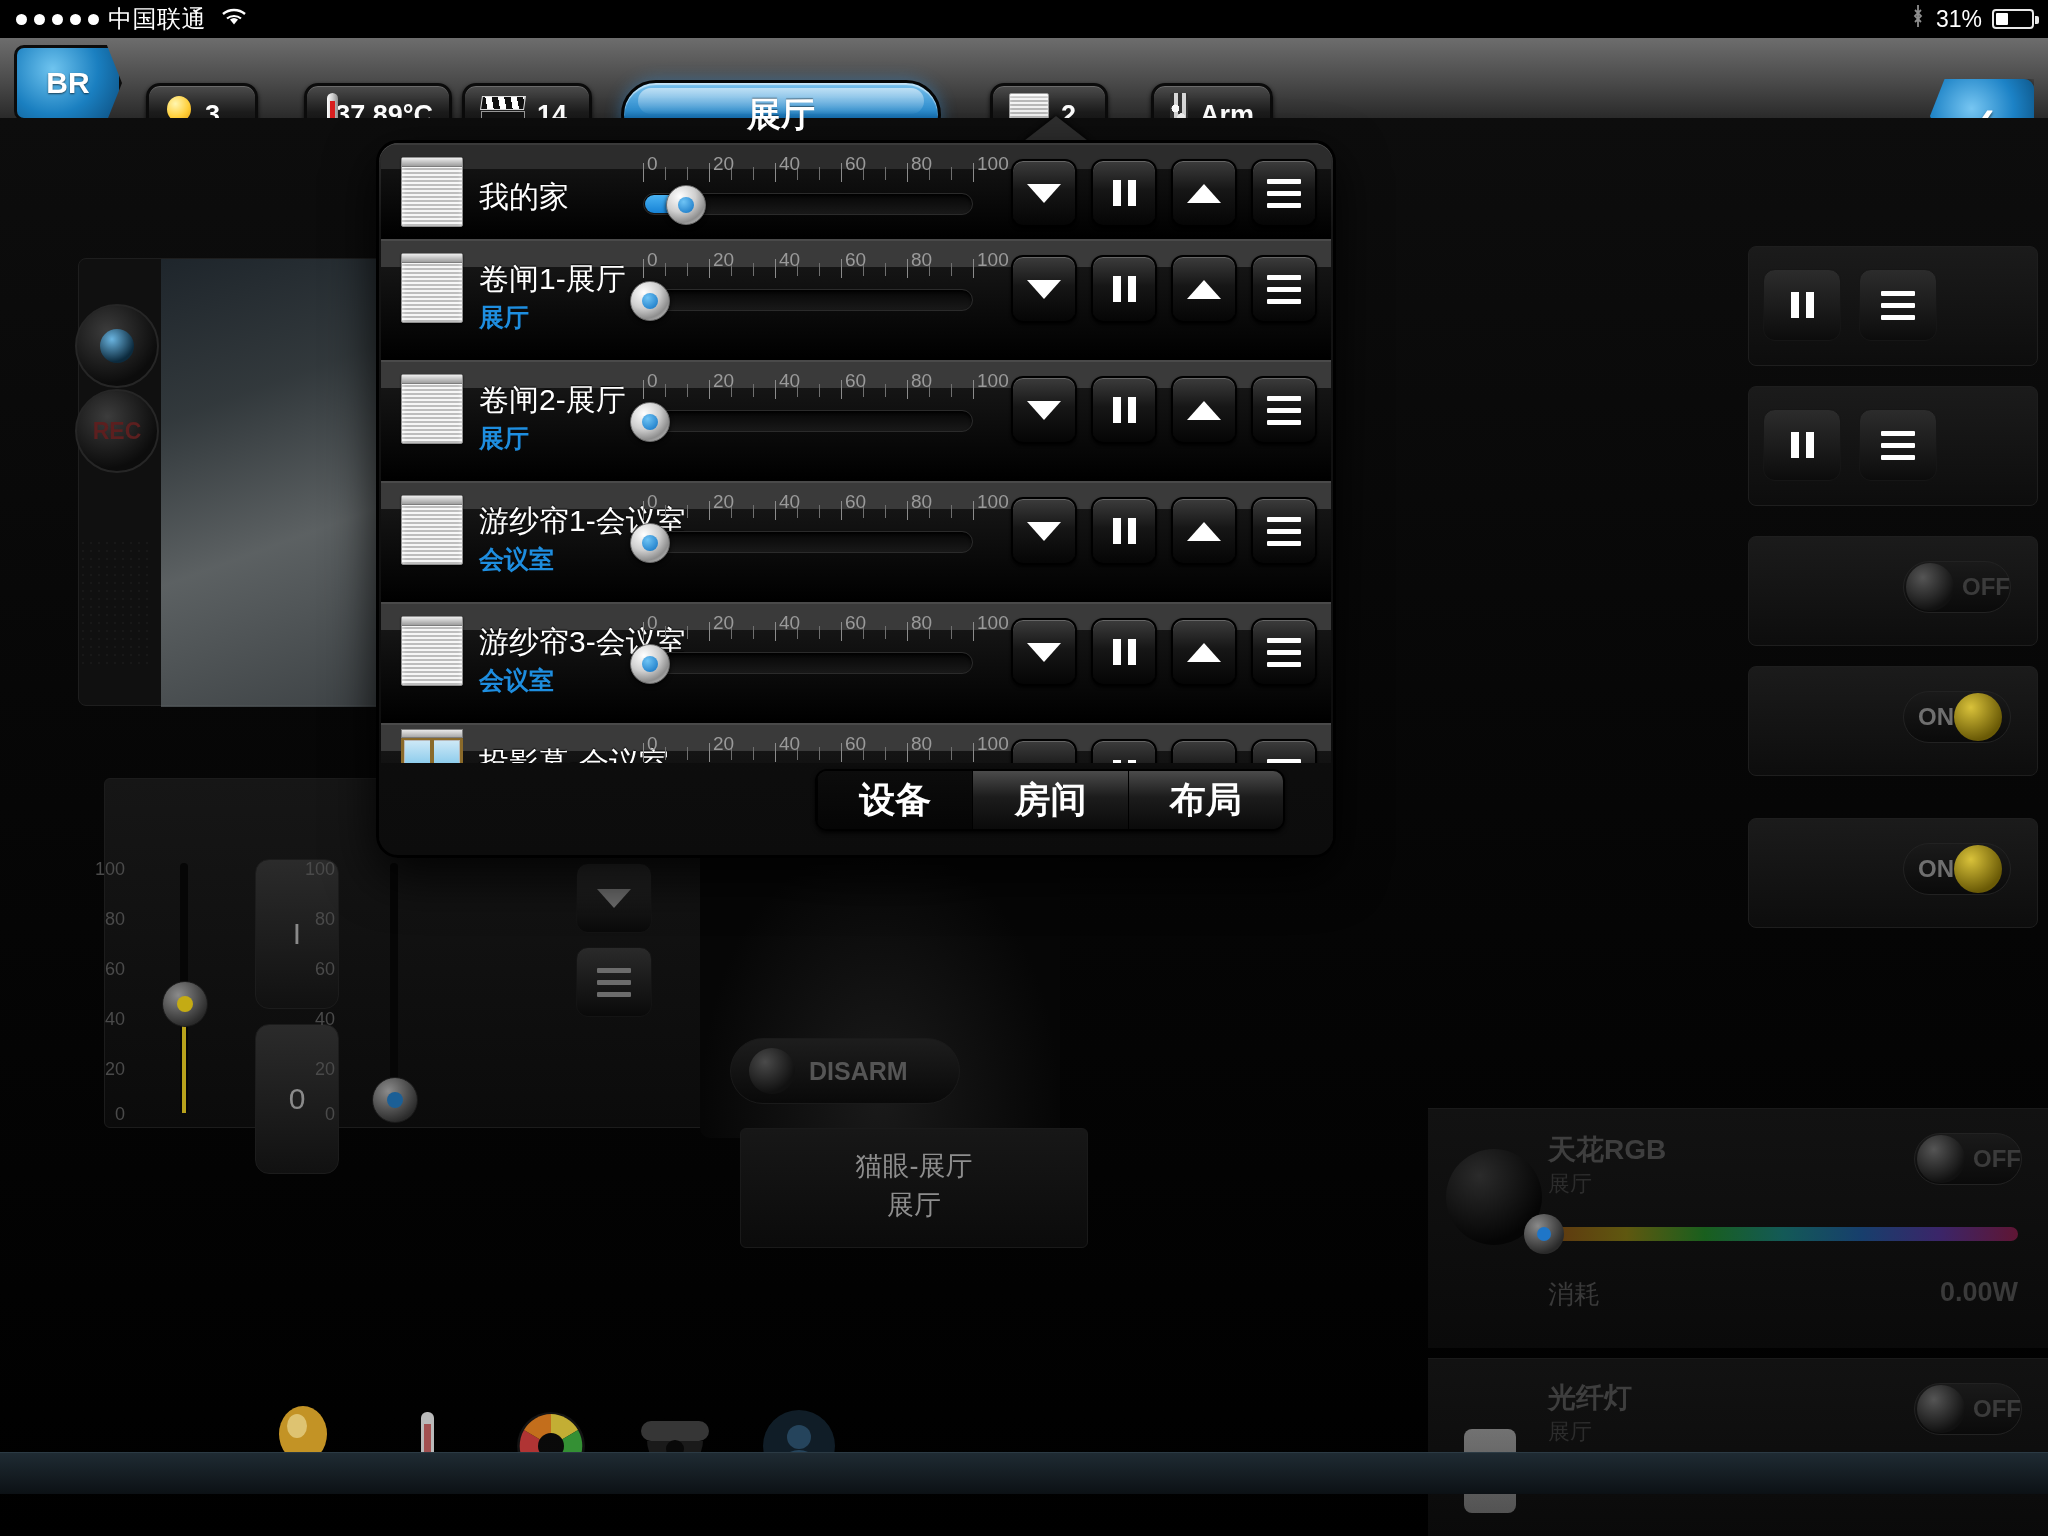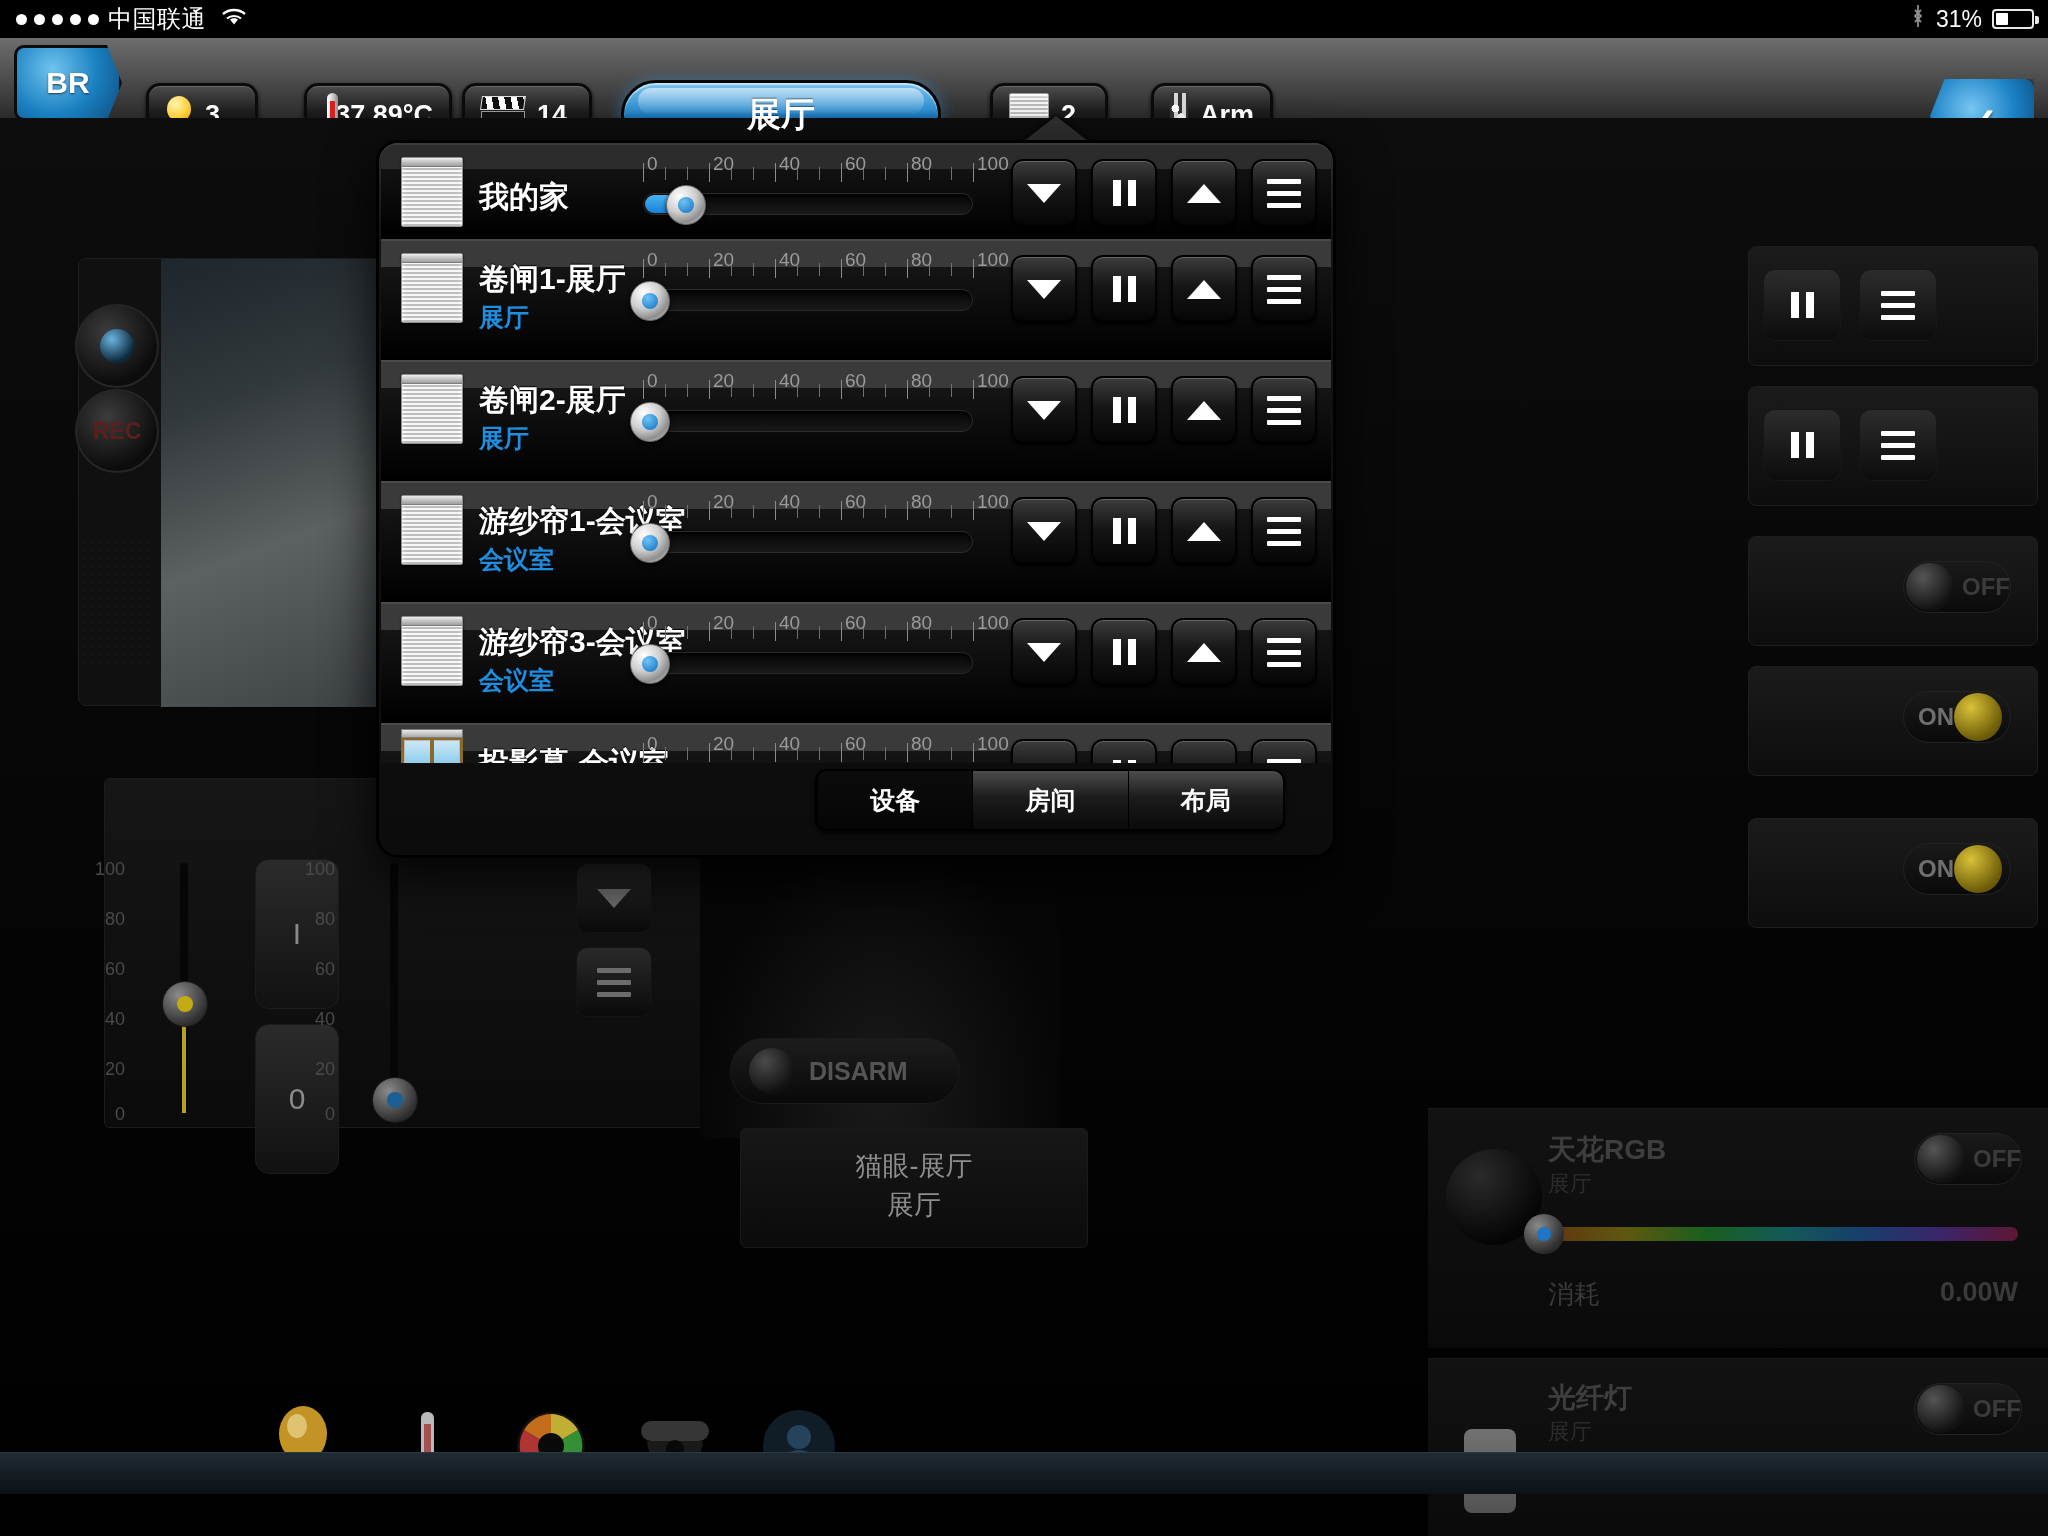--- a/index.html
+++ b/index.html
@@ -215,21 +215,21 @@
     background:
       linear-gradient(#cfe9f7,#7fc6ea 45%,#4aa5d8);
     position:relative; box-shadow:inset 0 0 0 1px #b9b9b9; }
   .window-ico::before{ content:""; position:absolute; left:50%; top:0; bottom:0; width:4px;
     margin-left:-2px; background:#8a6a2a; }
   .window-ico::after{ content:""; position:absolute; top:45%; left:0; right:0; height:4px;
     background:#8a6a2a; }
   .win-head{ position:absolute; left:-3px; right:-3px; top:-11px; height:9px;
     background:linear-gradient(#e9e9e9,#a9a9a9); border:1px solid #7d7d7d; }
 
-  .d-name{ position:absolute; left:98px; top:20px; color:#fff; font-size:30px; font-weight:bold;
+  .d-name{ position:absolute; left:98px; top:20px; color:#fff; font-size:30px; font-weight:normal;
     text-shadow:0 -1px 1px rgba(0,0,0,.9); white-space:nowrap; }
   .d-room{ position:absolute; left:98px; top:62px; color:#1e8ee0; font-size:25px; font-weight:bold; }
   .drow.first .d-name{ top:34px; }
 
   .d-slider{ position:absolute; left:262px; top:14px; width:330px; height:72px; }
   .scale{ position:absolute; left:0; right:0; top:0; height:30px; }
   .scale .tk{ position:absolute; top:10px; width:1px; height:13px; background:#6f6f6f; }
   .scale .tk.maj{ top:6px; height:19px; background:#8b8b8b; }
   .scale .lbl{ position:absolute; top:-4px; color:#9a9a9a; font-size:19px;
     transform:translateX(4px); }
@@ -257,21 +257,21 @@
   .pause{ display:flex; gap:7px; }
   .pause b{ display:block; width:8px;height:26px; background:#fff; }
   .lines{ display:flex; flex-direction:column; gap:7px; }
   .lines b{ display:block; width:34px;height:5px; background:#fff; border-radius:1px; }
 
   .pop-footer{ position:absolute; left:0; right:0; bottom:0; height:98px; }
   .segmented{ position:absolute; right:48px; top:12px; width:470px; height:62px;
     border-radius:12px; border:2px solid #000; overflow:hidden; display:flex;
     box-shadow:0 2px 4px rgba(0,0,0,.9); }
   .seg{ flex:1; display:flex; align-items:center; justify-content:center;
-    color:#fff; font-size:25px; font-weight:bold;
+    color:#fff; font-size:36px; font-weight:bold;
     background:linear-gradient(#4b4b4b,#1c1c1c 45%,#0a0a0a);
     border-left:1px solid #000; }
   .seg.sel{ background:linear-gradient(#0c0c0c,#050505); }
 </style>
 </head>
 <body>
 
 <div id="root">
 
   <div class="statusbar">

